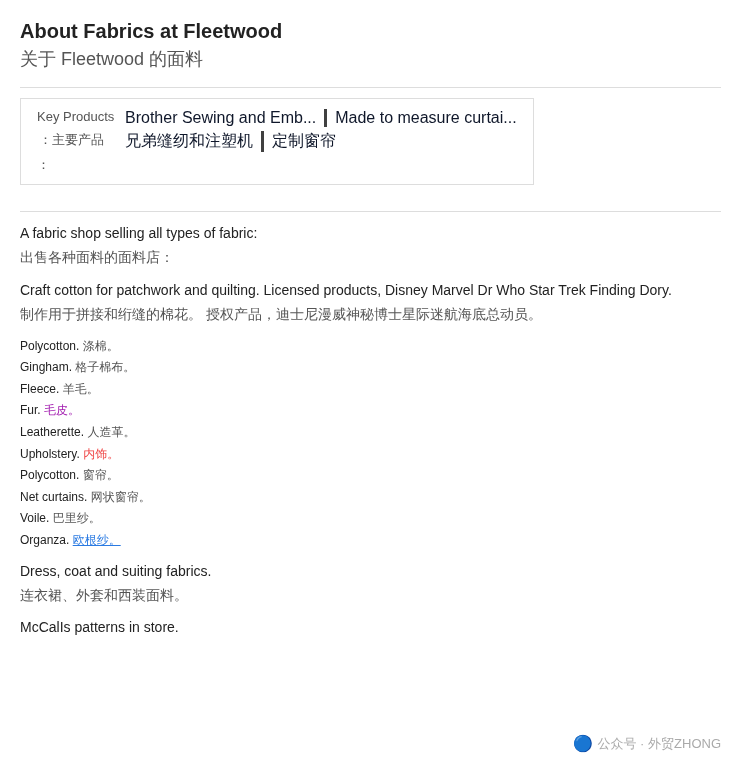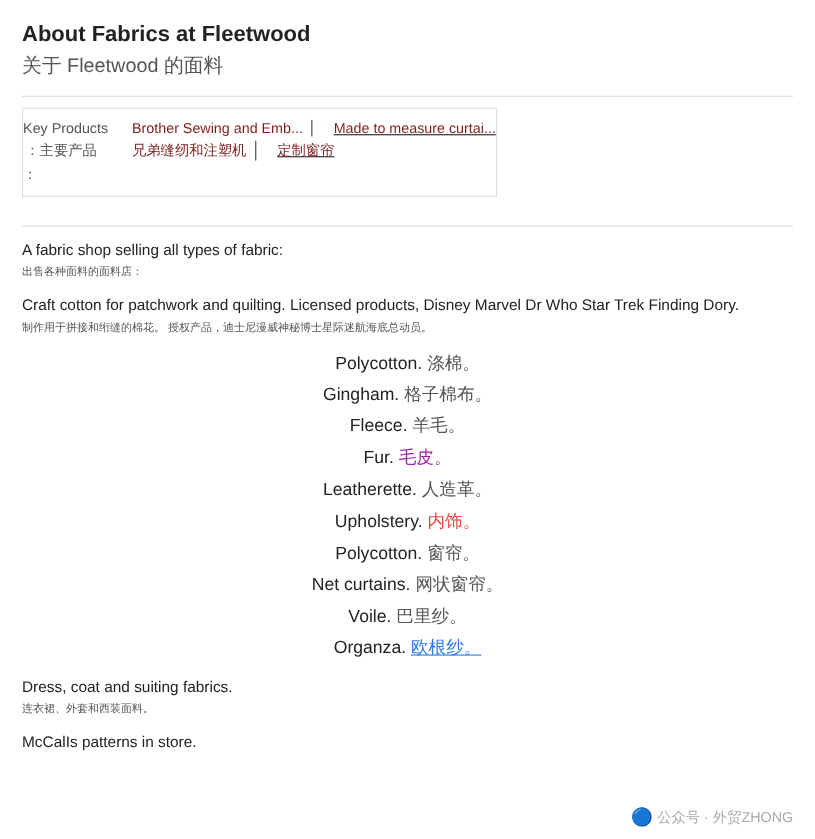--- a/index.html
+++ b/index.html
@@ -35,21 +35,21 @@
     }
 
     .divider {
       border: none;
       border-top: 1px solid #ddd;
       margin: 10px 0;
     }
 
     .key-products-box {
       border: 1px solid #ddd;
-      padding: 10px 0;
+      padding: 10px 16px;
       margin-bottom: 16px;
       display: inline-block;
       min-width: 420px;
     }
 
     .key-products-label {
       font-size: 13px;
       color: #555;
       white-space: nowrap;
       min-width: 80px;
@@ -62,59 +62,57 @@
       min-width: 80px;
       padding-left: 2px;
     }
 
     .key-products-links {
       display: flex;
       gap: 8px;
     }
 
     .kp-link {
-      font-size: 13px;
-      color: #7f1d1d;
+      font-size: 16px;
+      color: #0f172a;
       text-decoration: none;
       cursor: pointer;
       display: block;
-      margin-left: 11px;
     }
 
     .kp-col {
       display: flex;
       flex-direction: column;
       gap: 2px;
     }
 
     .kp-col-2 {
-      border-left: 1px solid #404040;
+      border-left: 3px solid #404040;
       padding-left: 8px;
-      text-decoration: underline;
     }
 
     .label-row {
       display: flex;
       gap: 8px;
       align-items: flex-start;
     }
 
     .content-section {
       margin-top: 10px;
     }
 
     .text-en {
       font-size: 14px;
       color: #222;
       line-height: 1.6;
       margin-bottom: 2px;
     }
 
     .text-zh {
-      font-size: 10px;
+      font-size: 14px;
       color: #555;
       line-height: 1.6;
       margin-bottom: 10px;
     }
 
     .text-zh-link {
       color: #2a7ae2;
       text-decoration: none;
     }
 
@@ -127,24 +125,23 @@
       display: flex;
       align-items: center;
       gap: 4px;
     }
 
     .wx-icon {
       font-size: 16px;
     }
 
     .fabric-list-en {
-      font-size: 16px;
+      font-size: 12px;
       color: #222;
       line-height: 1.8;
-      text-align: center;
     }
   </style>
 </head>
 <body>
 
 <div class="page-wrapper">
 
   <div class="title-en">About Fabrics at Fleetwood</div>
   <div class="title-zh">关于 Fleetwood 的面料</div>
 

